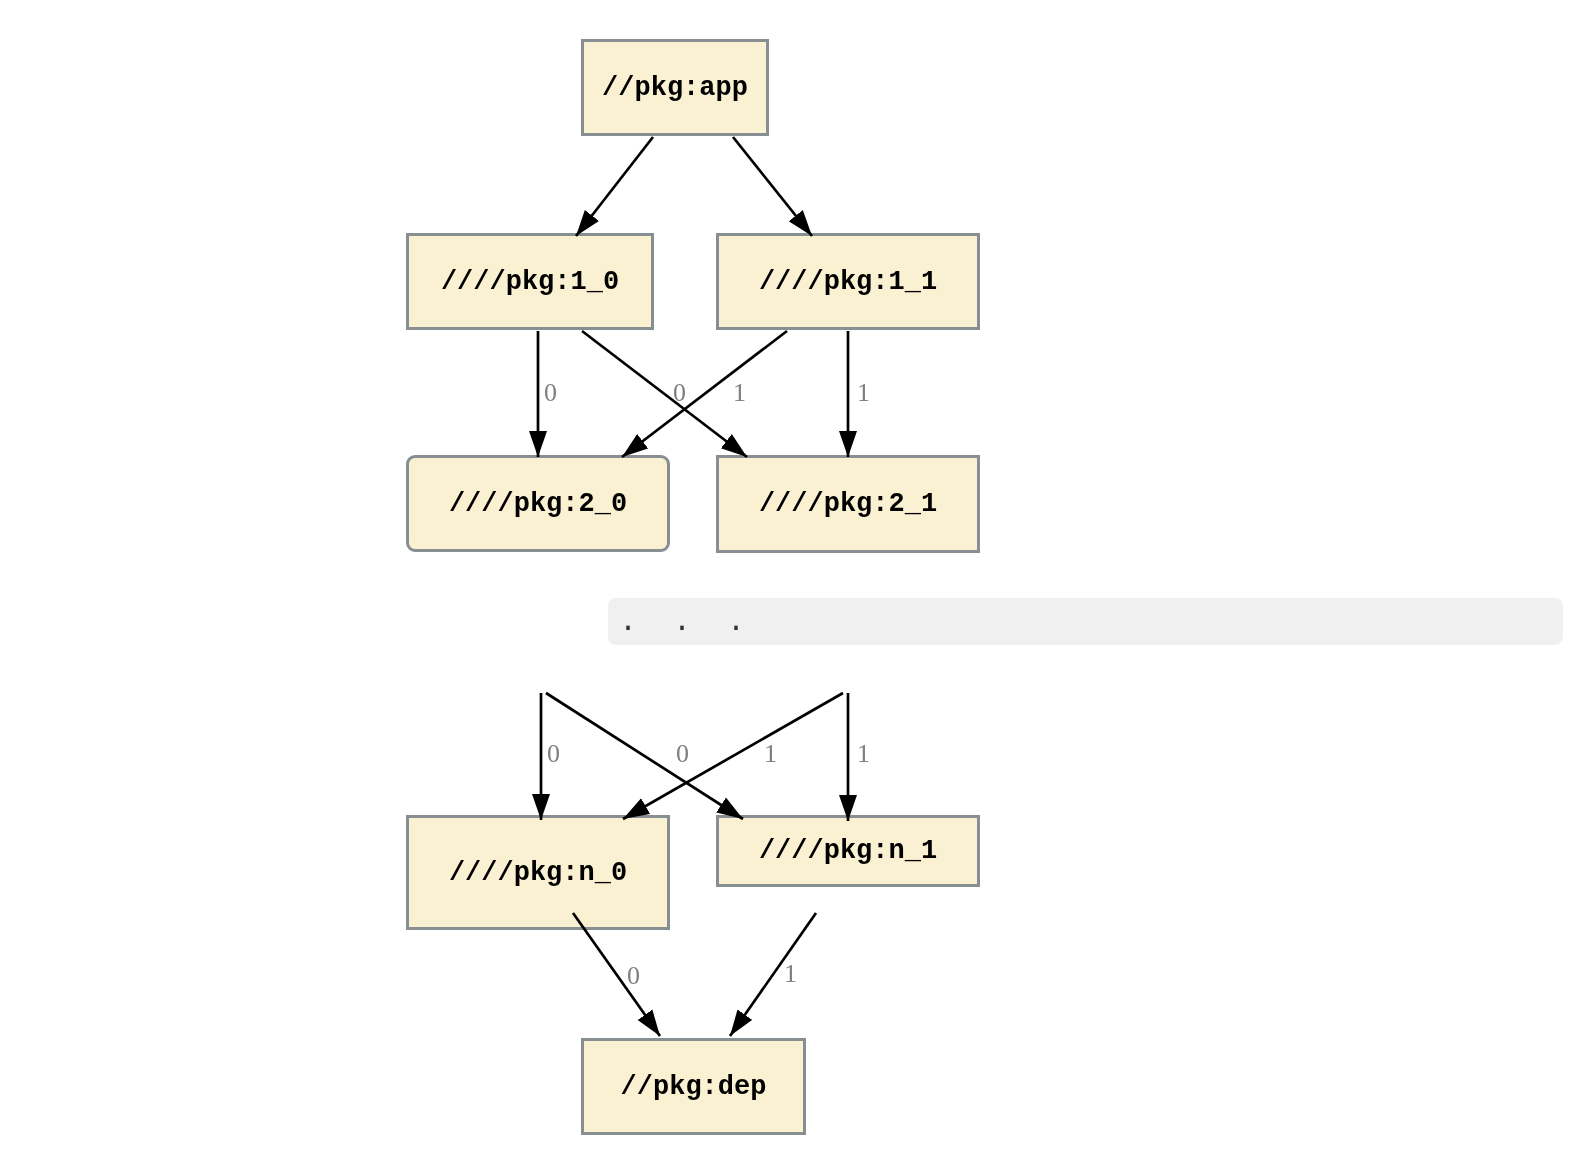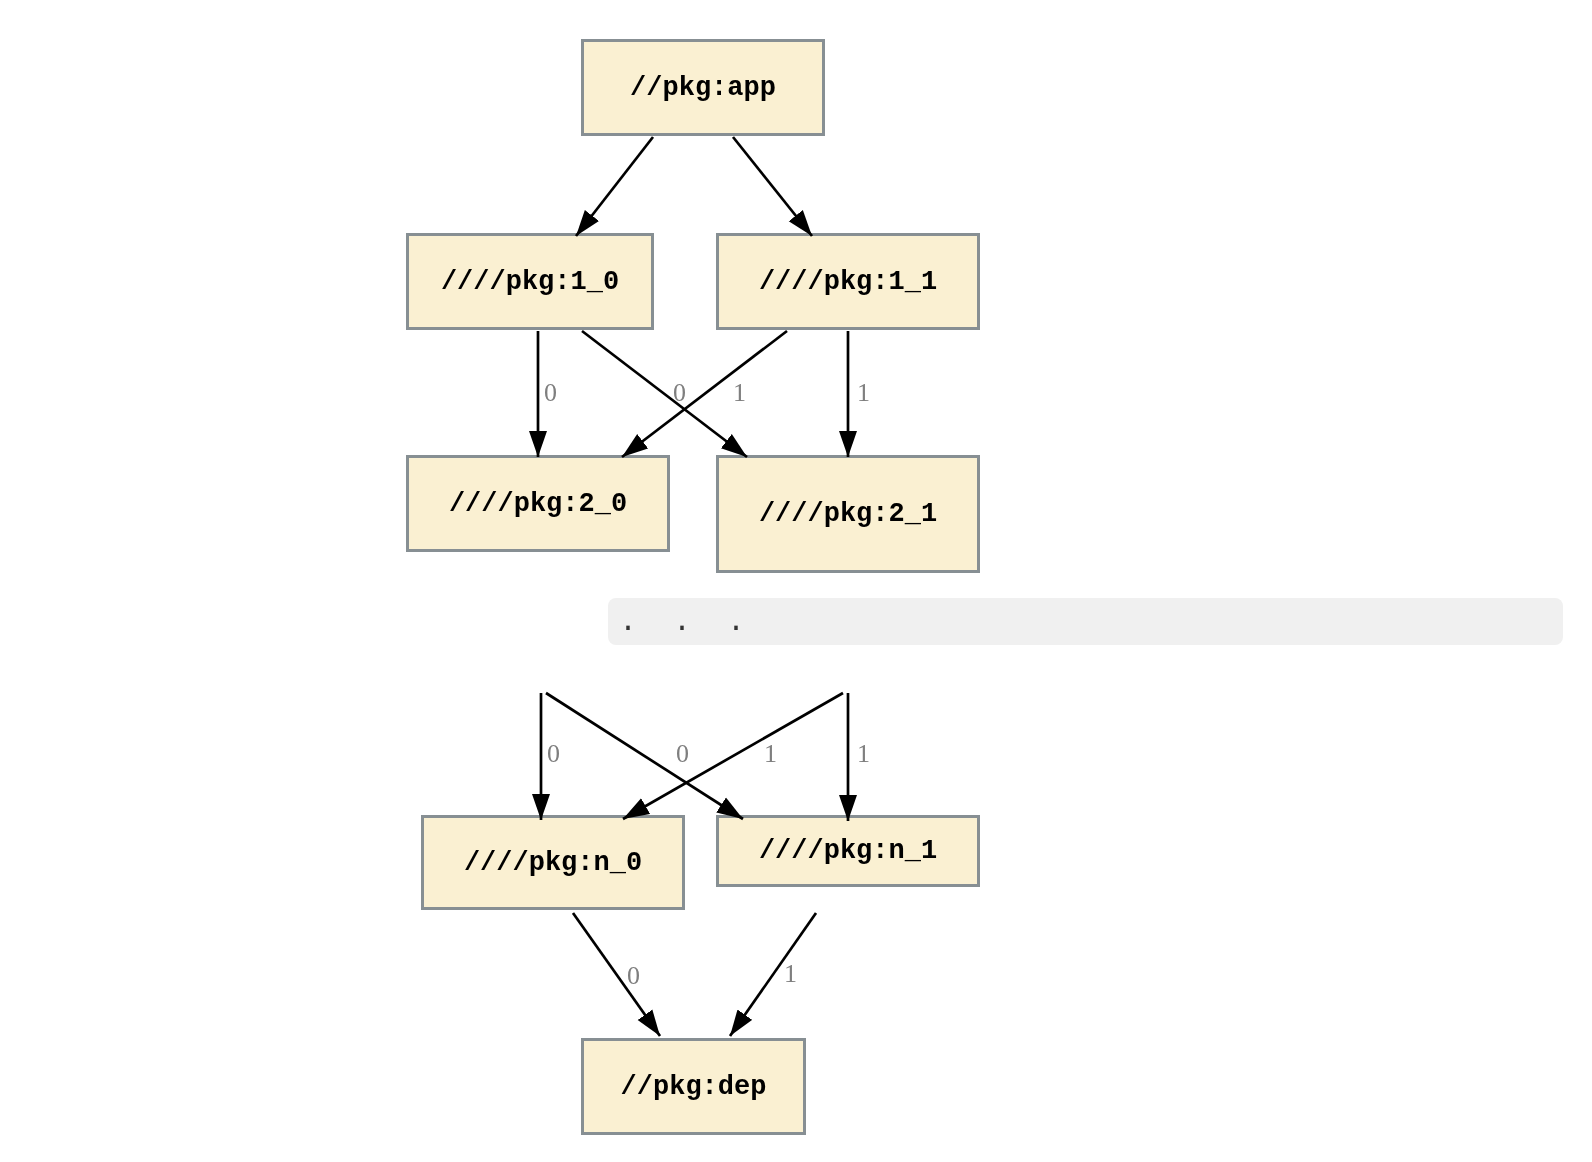--- a/index.html
+++ b/index.html
@@ -27,26 +27,26 @@
     display:flex;align-items:center;padding-left:11px;
     font-family:"Liberation Mono",monospace;font-size:30px;color:#333333;
     white-space:pre;
   }
 </style>
 </head>
 <body>
 
 <div id="canvas">
   <div id="nodes">
-      <div class="node" style="left: 581px; top: 39px; width: 244px; height: 97px;">//pkg:app</div>
+      <div class="node" style="left: 581px; top: 39px; width: 188px; height: 97px;">//pkg:app</div>
       <div class="node" style="left: 406px; top: 233px; width: 248px; height: 97px;">////pkg:1_0</div>
       <div class="node" style="left: 716px; top: 233px; width: 264px; height: 97px;">////pkg:1_1</div>
-      <div class="node" style="left: 406px; top: 455px; width: 264px; height: 97px;">////pkg:2_0</div>
-      <div class="node" style="left: 716px; top: 455px; width: 264px; height: 118px;">////pkg:2_1</div>
-      <div class="node" style="left: 421px; top: 815px; width: 264px; height: 95px;">////pkg:n_0</div>
+      <div class="node" style="left: 406px; top: 455px; width: 264px; height: 97px; border-radius: 9px;">////pkg:2_0</div>
+      <div class="node" style="left: 716px; top: 455px; width: 264px; height: 98px;">////pkg:2_1</div>
+      <div class="node" style="left: 406px; top: 815px; width: 264px; height: 115px;">////pkg:n_0</div>
       <div class="node" style="left: 716px; top: 815px; width: 264px; height: 72px;">////pkg:n_1</div>
       <div class="node" style="left: 581px; top: 1038px; width: 225px; height: 97px;">//pkg:dep</div>
     </div>
 
   <div class="separator">
     <span>.  .  .</span>
   </div>
 
   <svg id="edges-svg" width="1592" height="1162" viewBox="0 0 1592 1162" xmlns="http://www.w3.org/2000/svg">
     <defs>

